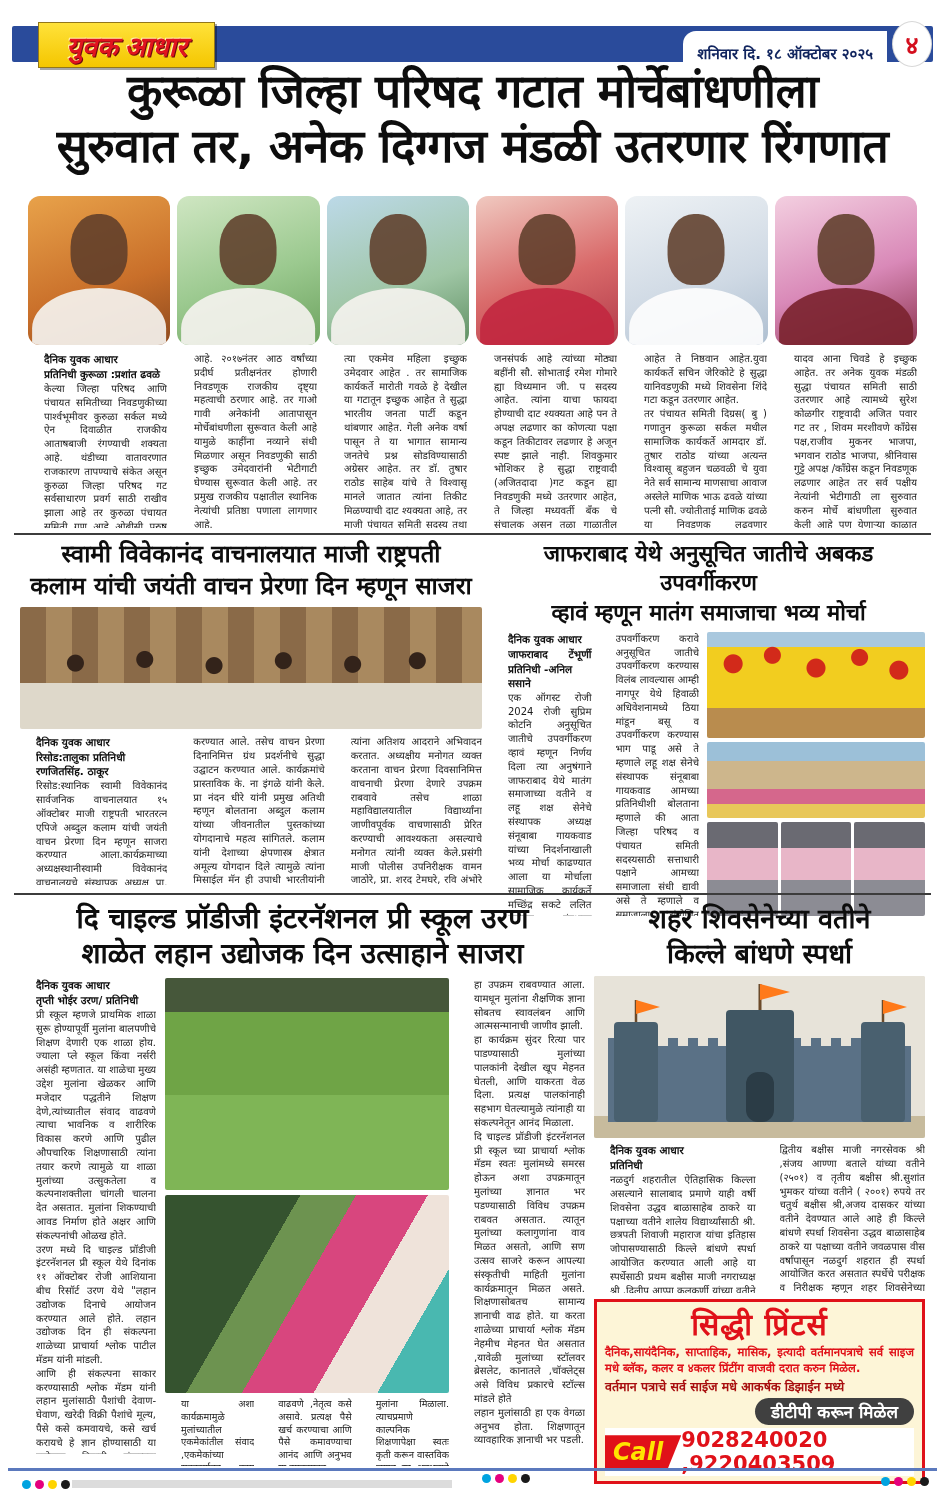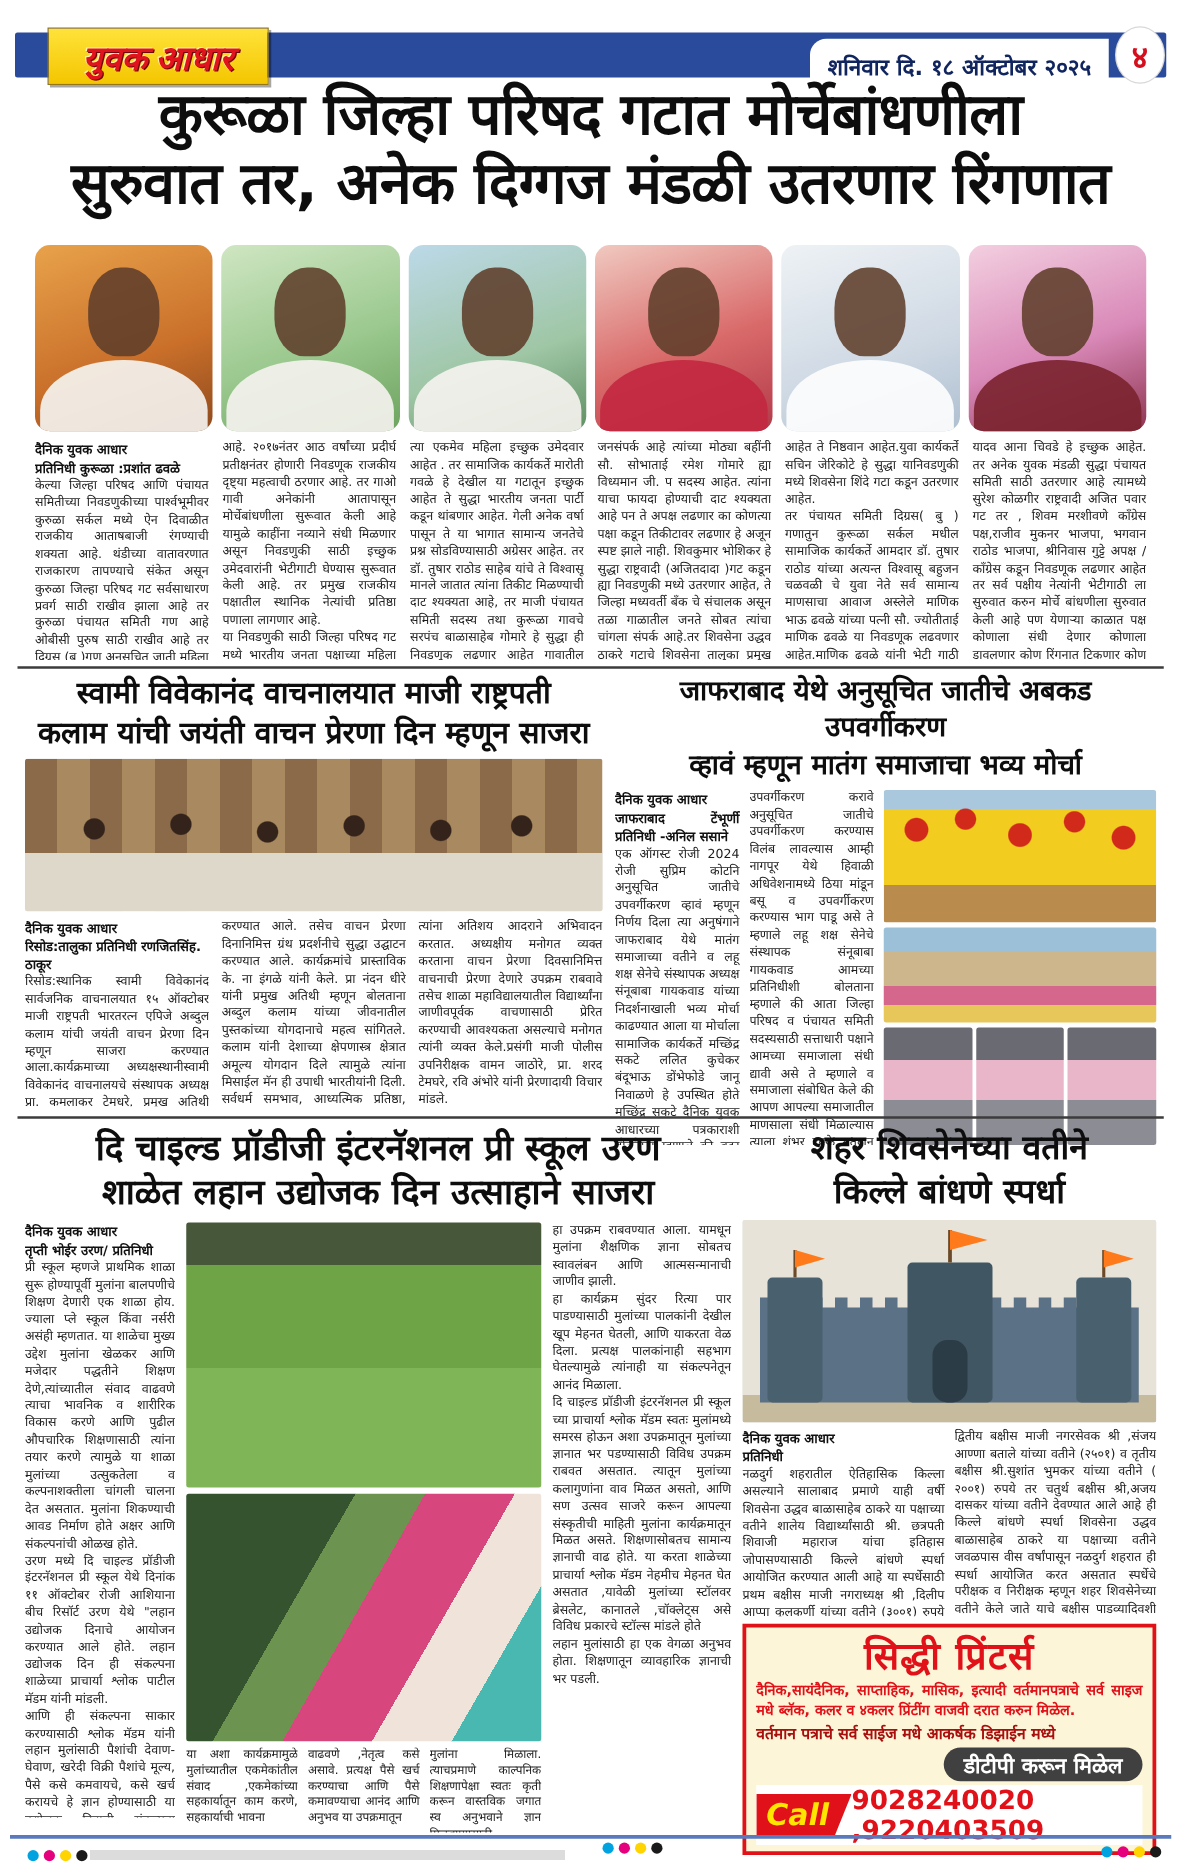--- a/index.html
+++ b/index.html
@@ -6,21 +6,21 @@
   .page{position:relative;width:945px;height:1501px;background:#fff;overflow:hidden;
         font-family:"DejaVu Sans","Liberation Sans",sans-serif;color:#1c1c1c;}
 
   
   .topbar{position:absolute;top:26px;left:12px;right:12px;height:36px;background:#2a4b9b;border-radius:2px;}
   .logo{position:absolute;left:26px;top:-4px;height:44px;width:175px;background:linear-gradient(180deg,#ffe23a,#f4c600);
         border:1px solid #93771a;display:flex;align-items:center;justify-content:center;box-shadow:2px 2px 0 rgba(0,0,0,.35);font-family:Liberation Serif, serif;}
   .logo span{font-size:27px;font-weight:900;color:#e1141e;font-style:italic;
         text-shadow:1px 1px 0 #6d0a10,-1px -1px 0 #fff2a8;}
   .dateline{position:absolute;right:46px;top:5px;height:44px;background:#fff;border-radius:13px 0 0 13px;
-        display:flex;align-items:center;padding:0 14px;font-weight:bold;font-size:18px;color:#10245e;}
+        display:flex;align-items:center;padding:0 14px;font-weight:bold;font-size:15px;color:#10245e;}
   .pageno{position:absolute;right:2px;top:-4px;width:38px;height:44px;background:#fff;border-radius:50%;
         display:flex;align-items:center;justify-content:center;font-size:25px;font-weight:bold;color:#d40f1e;
         box-shadow:0 0 0 1px #d8d8d8;}
 
   
   .main-headline{position:absolute;top:64px;left:0;width:100%;margin:0;text-align:center;font-weight:800;color:#0d0d0d;}
   .main-headline .hl{display:block;font-size:46px;line-height:1.2;letter-spacing:-0.5px;}
   .sec-headline{margin:0;text-align:center;font-weight:800;color:#0d0d0d;}
   .sec-headline span{display:block;}
 
@@ -35,21 +35,21 @@
   .p2{background:linear-gradient(160deg,#cfe6c2,#9bc98f 55%,#6da35f);}
   .p3{background:linear-gradient(160deg,#bcd9e8,#9fc6a5 60%,#5f8f62);}
   .p4{background:linear-gradient(160deg,#f0c9c0,#d96a6a 55%,#b23a4a);}
   .p5{background:linear-gradient(160deg,#eef2f5,#cfd9e4 60%,#aebfd0);}
   .p6{background:linear-gradient(160deg,#f3cfe0,#d989b8 55%,#8e3550);}
   .p4::after{background:#c22840;}
   .p5::after{background:#fdfdfd;}
   .p6::after{background:#7c2430;}
 
   
-  .col{flex:1 1 0;overflow:hidden;}
+  .col{flex:1 1 0;overflow:hidden;margin-left:16px;}
   .byline{margin:0 0 1px;font-weight:bold;font-size:10.5px;color:#111;}
   .spread{text-align:justify;text-align-last:justify;}
   .body{margin:0;font-size:10px;line-height:1.38;text-align:justify;color:#1c1c1c;white-space:pre-line;}
   .lead-cols{position:absolute;top:352px;left:28px;width:889px;height:176px;display:flex;gap:11px;}
 
   .rule{position:absolute;left:14px;right:14px;height:2px;background:#3c3c3c;}
   .rule1{top:533px;}  .rule2{top:893px;}
 
   
   .mid-left{position:absolute;top:539px;left:20px;width:462px;}

